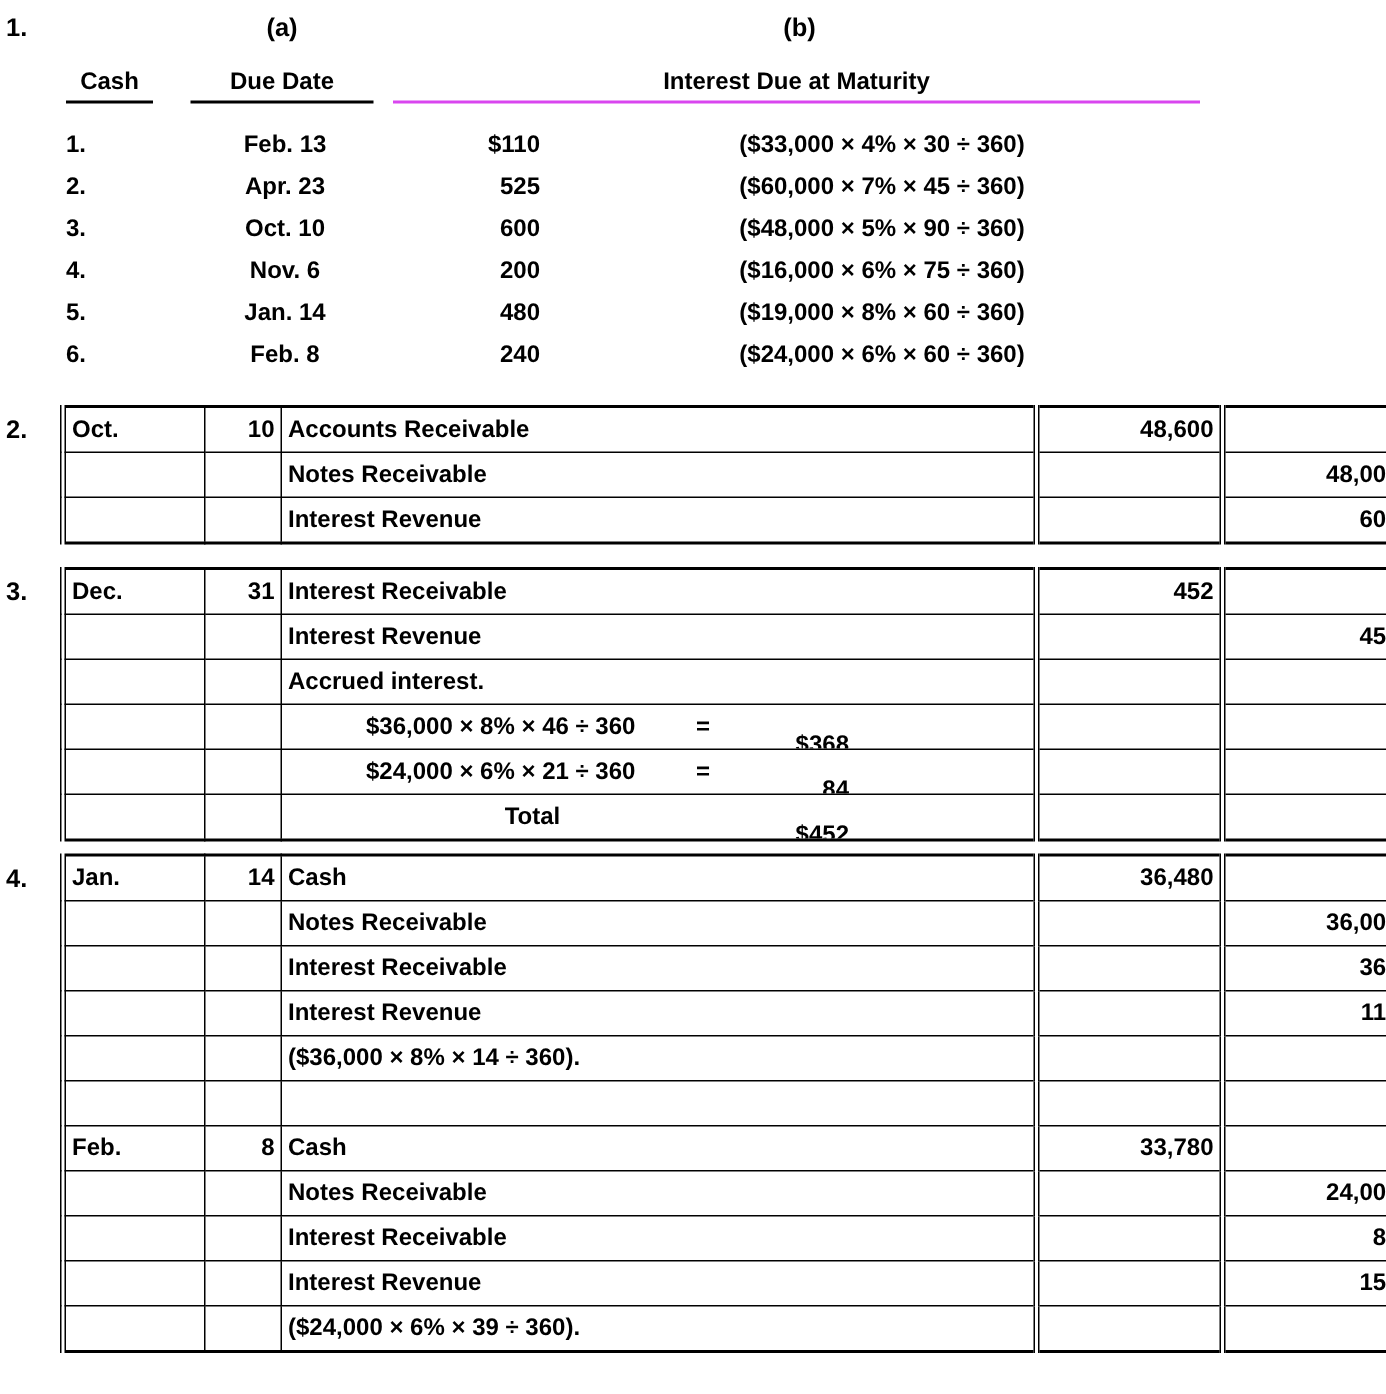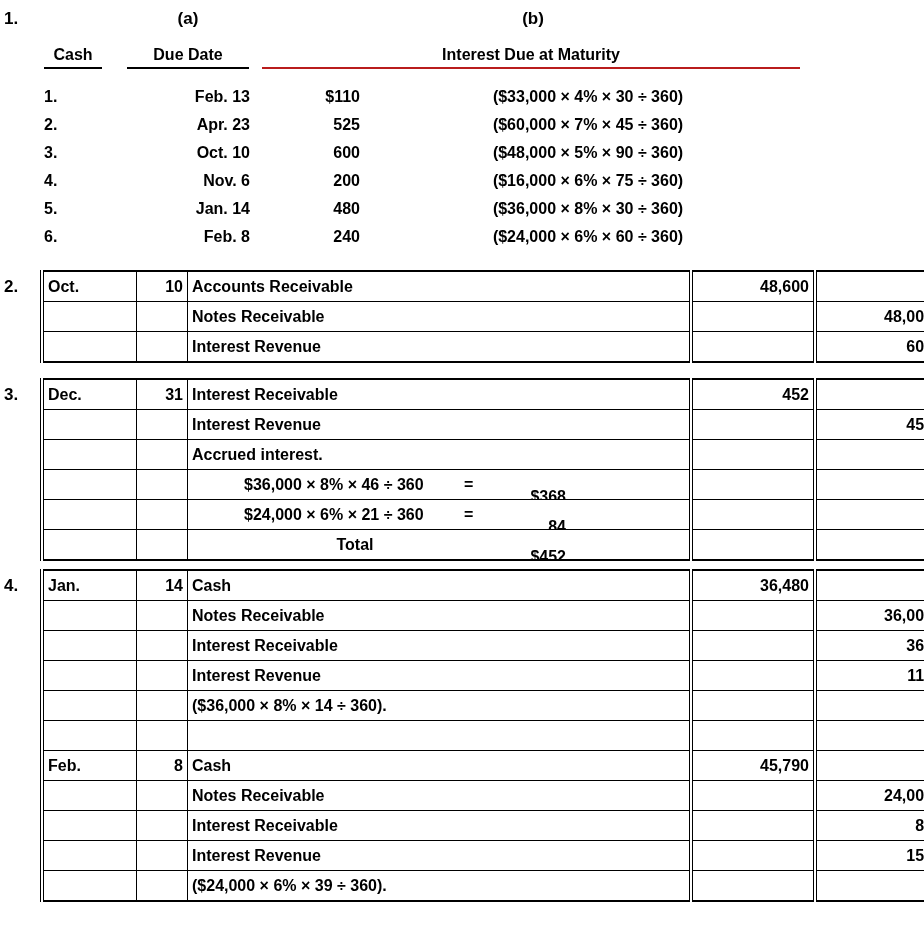--- a/index.html
+++ b/index.html
@@ -58,34 +58,34 @@
     font-weight: bold; font-size: 16px; line-height: 18px;
     text-align: center;
     border-bottom: 2px solid #000;
     padding-bottom: 3px;
   }
   #hdr-int {
     position: absolute;
     left: 262px; top: 46px; width: 538px;
     font-weight: bold; font-size: 16px; line-height: 18px;
     text-align: center;
-    border-bottom: 2px solid #b91c1c;
+    border-bottom: 2px solid #d946ef;
     padding-bottom: 3px;
   }
 
   .p1-row { position: absolute; left: 0; width: 924px; height: 27px; }
   .p1-note {
     position: absolute; left: 44px; width: 34px;
     font-weight: bold; font-size: 16px; line-height: 17px;
     text-align: left;
   }
   .p1-date {
     position: absolute; left: 130px; width: 120px;
     font-weight: bold; font-size: 16px; line-height: 17px;
-    text-align: right;
+    text-align: center;
   }
   .p1-amt {
     position: absolute; left: 268px; width: 92px;
     font-weight: bold; font-size: 16px; line-height: 17px;
     text-align: right;
   }
   .p1-calc {
     position: absolute; left: 378px; width: 420px;
     font-weight: bold; font-size: 16px; line-height: 17px;
     text-align: center;
@@ -194,21 +194,21 @@
   <div class="p1-row" style="top:172px;">
     <span class="p1-note">4.</span>
     <span class="p1-date">Nov. 6</span>
     <span class="p1-amt">200</span>
     <span class="p1-calc">($16,000 × 6% × 75 ÷ 360)</span>
   </div>
   <div class="p1-row" style="top:200px;">
     <span class="p1-note">5.</span>
     <span class="p1-date">Jan. 14</span>
     <span class="p1-amt">480</span>
-    <span class="p1-calc">($36,000 × 8% × 30 ÷ 360)</span>
+    <span class="p1-calc">($19,000 × 8% × 60 ÷ 360)</span>
   </div>
   <div class="p1-row" style="top:228px;">
     <span class="p1-note">6.</span>
     <span class="p1-date">Feb. 8</span>
     <span class="p1-amt">240</span>
     <span class="p1-calc">($24,000 × 6% × 60 ÷ 360)</span>
   </div>
 </div>
 
 <div class="part-num" id="p2-num">2.</div>
@@ -345,21 +345,21 @@
     <td class="c-month"></td>
     <td class="c-day"></td>
     <td class="c-desc"></td>
     <td class="c-debit"></td>
     <td class="c-credit"></td>
   </tr>
   <tr>
     <td class="c-month">Feb.</td>
     <td class="c-day">8</td>
     <td class="c-desc ind0">Cash</td>
-    <td class="c-debit">45,790</td>
+    <td class="c-debit">33,780</td>
     <td class="c-credit"></td>
   </tr>
   <tr>
     <td class="c-month"></td>
     <td class="c-day"></td>
     <td class="c-desc ind1">Notes Receivable</td>
     <td class="c-debit"></td>
     <td class="c-credit">24,000</td>
   </tr>
   <tr>

